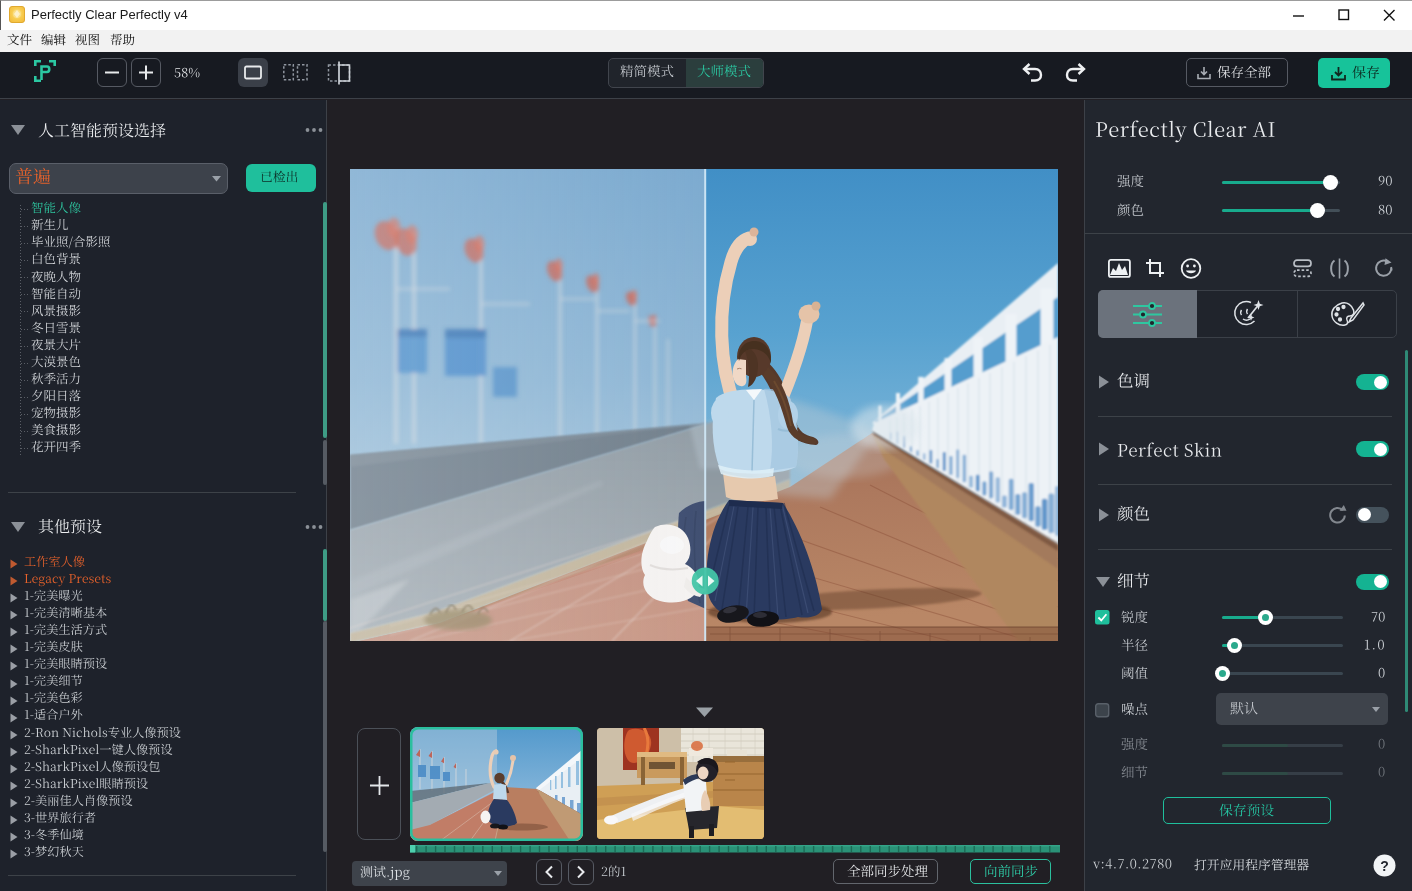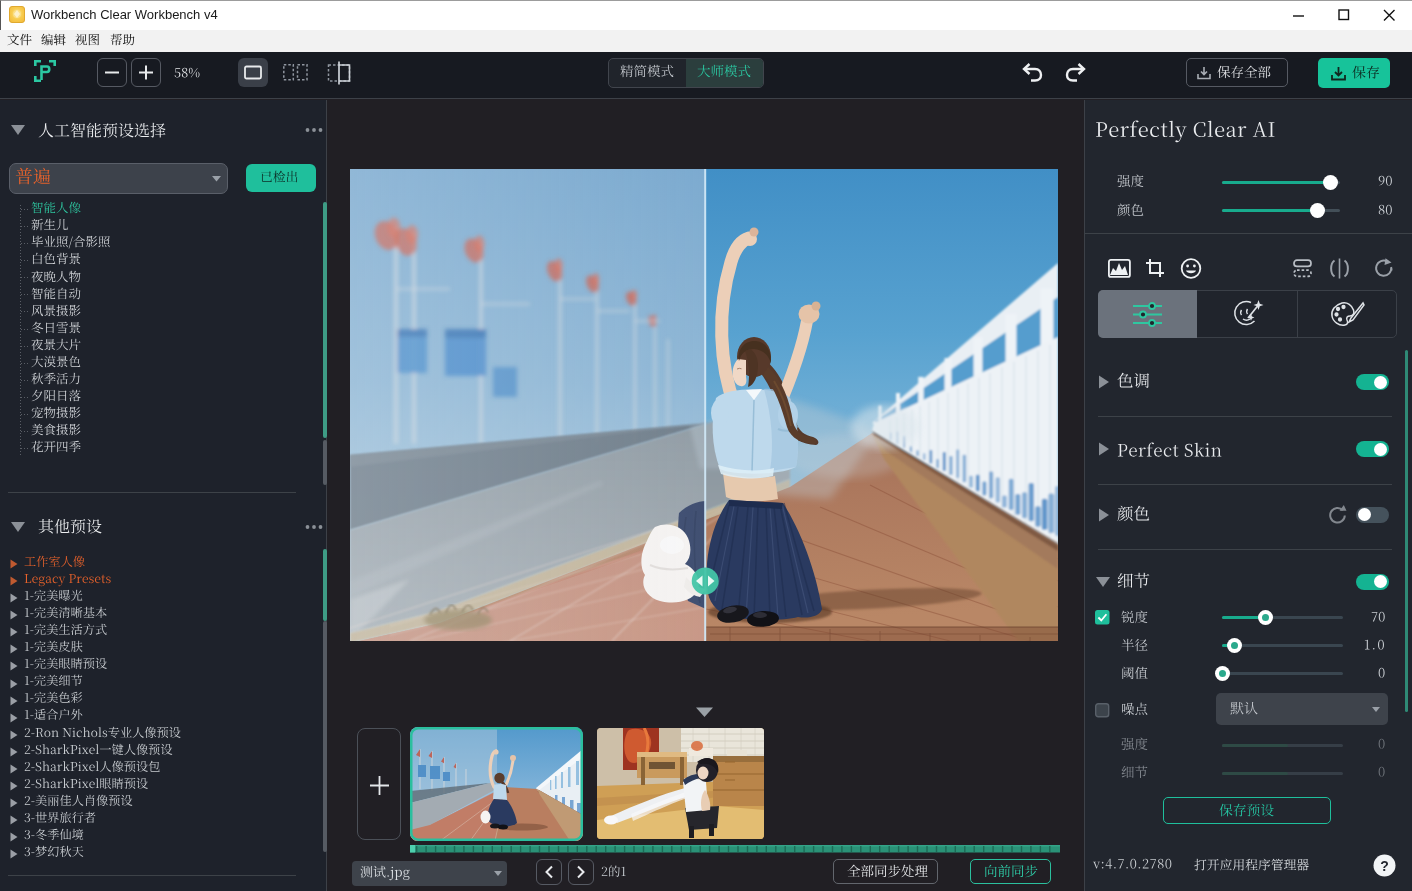--- a/index.html
+++ b/index.html
@@ -24,21 +24,21 @@
       <radialGradient id="ic" cx="0.5" cy="0.45" r="0.7">
         <stop offset="0" stop-color="#fde8a8"></stop>
         <stop offset="0.5" stop-color="#f8cc4e"></stop>
         <stop offset="1" stop-color="#f3b93a"></stop>
       </radialGradient>
     </defs>
     <rect x="0.5" y="0.5" width="15" height="16" rx="2.5" fill="url(#ic)" stroke="#e0a92f" stroke-width="1"></rect>
     <circle cx="8" cy="8" r="4" fill="#fbe089" opacity="0.9"></circle>
     <path d="M5 8 L8 4 L11 8 L8 12 Z" fill="#fff" opacity="0.55"></path>
   </svg>
-<div class="abs" style="left:31px;top:7px;font-size:13px;color:#1a1a1a;font-family:'Liberation Sans',sans-serif">Workbench Clear Workbench v4</div>
+<div class="abs" style="left:31px;top:7px;font-size:13px;color:#1a1a1a;font-family:'Liberation Sans',sans-serif">Perfectly Clear Perfectly v4</div>
 <svg class="t" style="left:1285px;top:5px" width="120" height="20">
     <path d="M8 11 H19" stroke="#111" stroke-width="1.4" fill="none"></path>
     <rect x="54" y="5" width="9.5" height="9.5" stroke="#111" stroke-width="1.4" fill="none"></rect>
     <path d="M99 5 L109.5 15.5 M109.5 5 L99 15.5" stroke="#111" stroke-width="1.4" fill="none"></path>
   </svg>
 <div class="menubar"></div>
 <svg class="t" style="left:6.5px;top:33.5px" width="25.00" height="16.25">
     <g fill="#111" transform="translate(0,10.25) scale(0.01250,-0.01250)">
       <use href="#g0" x="0"></use>
       <use href="#g1" x="1000"></use>

